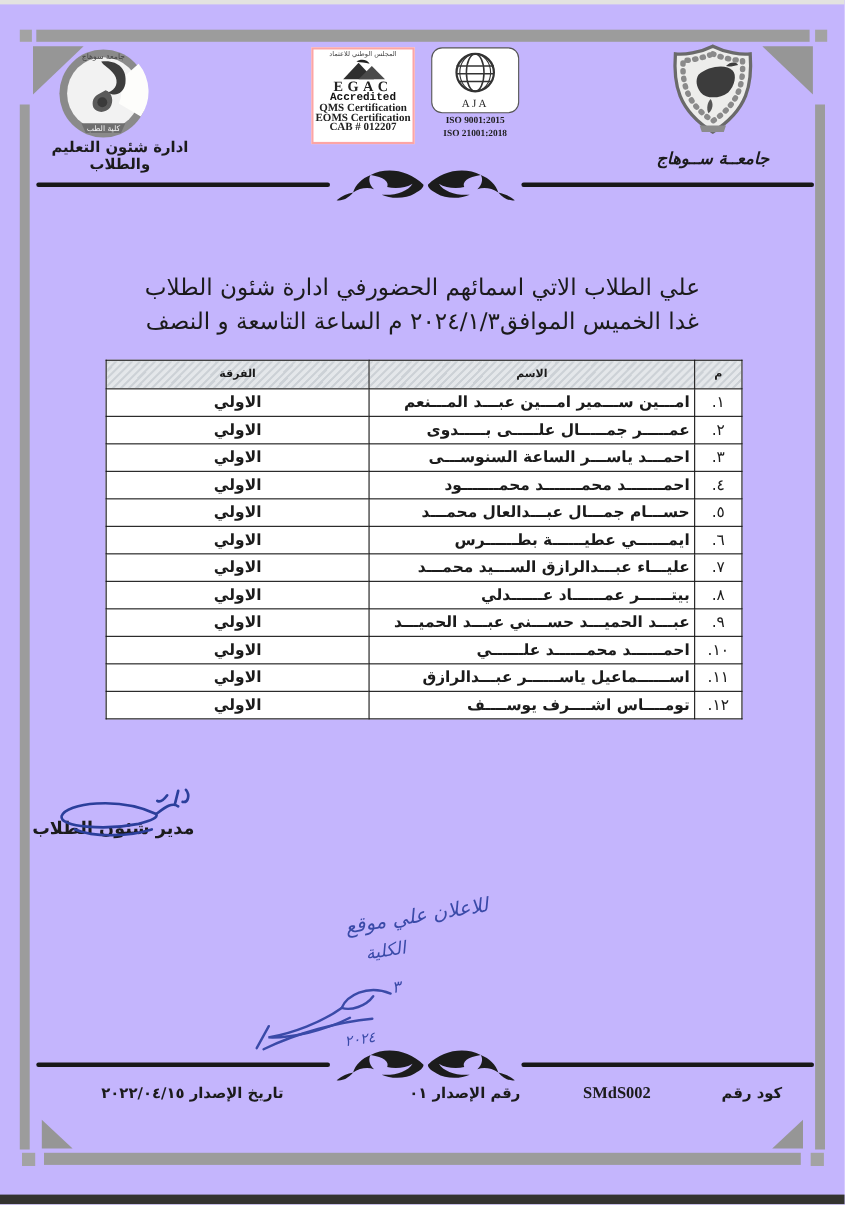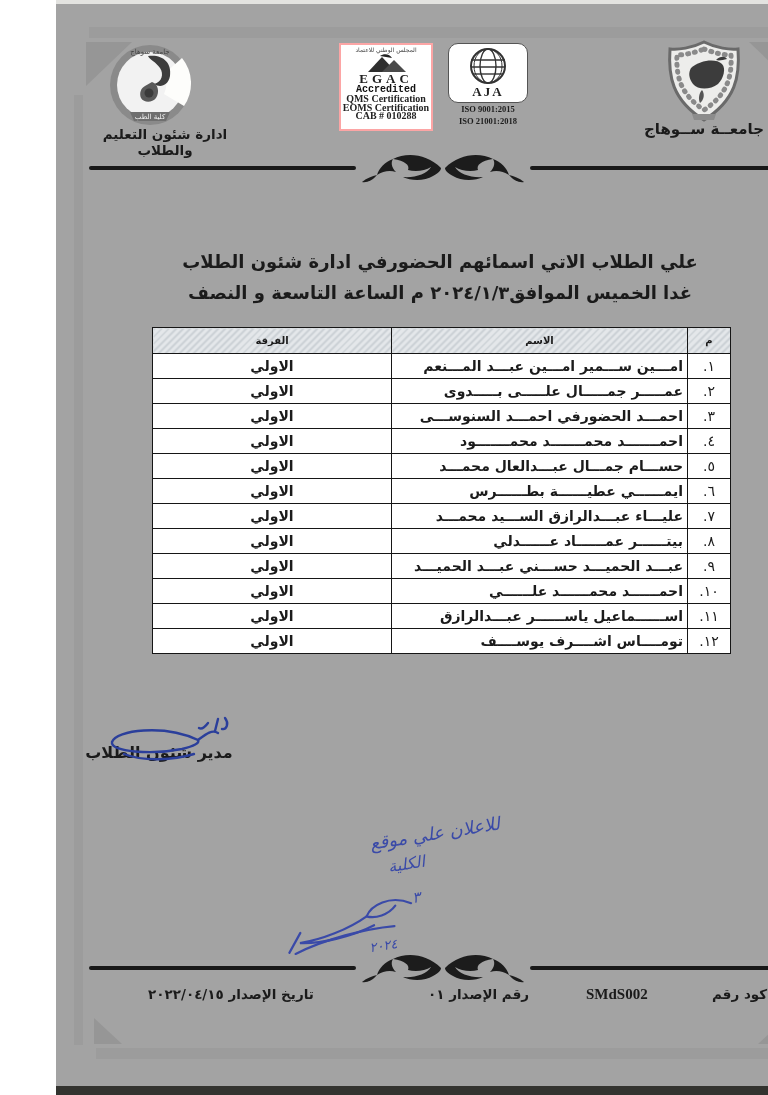--- a/index.html
+++ b/index.html
@@ -1,49 +1,49 @@
 <!DOCTYPE html>
 <html lang="ar" dir="rtl"><head>
 <meta charset="utf-8">
 <style>
   html,body{margin:0;padding:0;}
   body{background:#ffffff;font-family:"DejaVu Sans",sans-serif;}
-  .canvas{position:relative;width:712px;height:1095px;background:#a3a3a3;overflow:hidden;color:#1b1b1b;}
+  .canvas{position:relative;width:768px;height:1095px;background:#c4b5fd;overflow:hidden;color:#1b1b1b;}
 
   
   .strip{position:absolute;background:#9c9c9c;}
   .sq{position:absolute;background:#a3a3a3;}
   .tri{position:absolute;width:0;height:0;}
   .bottom-bar{position:absolute;left:0;top:1086px;width:768px;height:9px;background:#33332f;}
   .top-edge{position:absolute;left:0;top:0;width:768px;height:4px;background:#e3e3e0;}
 
   
   .dept-label{position:absolute;left:24px;top:126px;width:170px;text-align:center;font-size:13.5px;font-weight:bold;}
-  .univ-label{position:absolute;left:578px;top:120px;width:140px;text-align:center;font-size:15px;font-weight:bold;}
+  .univ-label{position:absolute;left:578px;top:135px;width:140px;text-align:center;font-size:15px;font-weight:bold;font-style:italic;}
   .college-logo{position:absolute;left:48px;top:42px;}
   .emblem{position:absolute;left:608px;top:38px;}
 
   .egac{position:absolute;left:283px;top:43px;width:90px;height:84px;border:2px solid #fca5a5;
         display:flex;flex-direction:column;align-items:center;background:#fff;}
   .egac-arc{font-size:6px;color:#444;margin-top:1px;}
   .egac-name{font-family:"Liberation Serif",serif;font-weight:bold;font-size:13px;letter-spacing:4px;color:#222;line-height:11px;}
   .egac-acc{font-family:Liberation Mono, monospace;font-weight:bold;font-size:10px;color:#111;line-height:11px;}
   .egac-line{font-family:"Liberation Serif",serif;font-weight:bold;font-size:10px;color:#222;line-height:8.5px;}
   .aja{position:absolute;left:391px;top:43px;width:82px;text-align:center;}
   .aja-box{width:78px;height:58px;border:1.5px solid #555;border-radius:10px;margin:0 auto;position:relative;background:#fff;}
-  .aja-name{position:absolute;left:0;right:0;bottom:2px;font-family:"Liberation Serif",serif;font-weight:bold;font-size:13px;letter-spacing:2px;color:#222;}
+  .aja-name{position:absolute;left:0;right:0;bottom:2px;font-family:"Liberation Serif",serif;font-weight:normal;font-size:10px;letter-spacing:2px;color:#222;}
   .iso-line{font-family:"Liberation Serif",serif;font-weight:bold;font-size:8.5px;color:#1d1d1d;line-height:10.5px;margin-top:1px;}
 
   
   .divider{position:absolute;left:33px;width:707px;height:36px;display:flex;align-items:center;}
   .divider .line{flex:1;height:4px;background:#181818;border-radius:2px;}
 
   
   .ann-title{position:absolute;left:0;width:768px;top:190px;text-align:center;font-size:37px;font-weight:bold;letter-spacing:0px;}
-  .ann-sub{position:absolute;left:84px;width:600px;top:246px;text-align:center;font-size:18px;font-weight:bold;line-height:31px;}
+  .ann-sub{position:absolute;left:84px;width:600px;top:246px;text-align:center;font-size:21px;font-weight:normal;line-height:31px;}
 
   
   .tbl-wrap{position:absolute;left:96px;top:327px;}
   table.students{border-collapse:collapse;table-layout:fixed;width:578px;direction:rtl;background:#fff;}
   table.students th,table.students td{border:1.8px solid #161616;overflow:hidden;white-space:nowrap;}
   table.students th{height:23px;font-size:10px;font-weight:bold;text-align:center;
       background:repeating-linear-gradient(135deg,#ccd1d6 0 2px,#e4e7ea 2px 5px);}
   table.students td{height:22px;font-size:14px;line-height:16px;}
   td.c-no{text-align:center;font-size:13px;}
   td.c-name{text-align:right;padding-right:4px;font-weight:bold;}
@@ -103,21 +103,21 @@
     <div class="egac-arc">المجلس الوطني للاعتماد</div>
     <svg width="44" height="20" viewBox="0 0 44 20">
       <path d="M4,19 L18,4 L32,19 Z" fill="#2e2e2e"></path>
       <path d="M18,19 L30,7 L42,19 Z" fill="#4a4a4a"></path>
       <path d="M16,3 C20,0 26,1 28,5 C24,4 20,4 16,3 Z" fill="#222"></path>
     </svg>
     <div class="egac-name">EGAC</div>
     <div class="egac-acc">Accredited</div>
     <div class="egac-line">QMS Certification</div>
     <div class="egac-line">EOMS Certification</div>
-    <div class="egac-line">CAB # 010288</div>
+    <div class="egac-line">CAB # 012207</div>
   </div>
 
   <div class="aja">
     <div class="aja-box">
       <svg width="42" height="40" viewBox="0 0 42 40" style="position:absolute;left:18px;top:2px;">
         <circle cx="21" cy="20" r="17" fill="none" stroke="#333" stroke-width="2"></circle>
         <ellipse cx="21" cy="20" rx="8" ry="17" fill="none" stroke="#333" stroke-width="1.4"></ellipse>
         <ellipse cx="21" cy="20" rx="14" ry="17" fill="none" stroke="#333" stroke-width="1"></ellipse>
         <line x1="4" y1="14" x2="38" y2="14" stroke="#333" stroke-width="1.4"></line>
         <line x1="4" y1="21" x2="38" y2="21" stroke="#333" stroke-width="1.4"></line>
@@ -181,21 +181,21 @@
             <td class="c-name">امـــين ســـمير امـــين عبـــد المـــنعم</td>
             <td class="c-grade">الاولي</td>
           </tr>
       <tr>
             <td class="c-no">٢.</td>
             <td class="c-name">عمـــــر جمـــــال علـــــى بـــــدوى</td>
             <td class="c-grade">الاولي</td>
           </tr>
       <tr>
             <td class="c-no">٣.</td>
-            <td class="c-name">احمـــد الحضورفي احمـــد السنوســـى</td>
+            <td class="c-name">احمـــد ياســـر الساعة السنوســـى</td>
             <td class="c-grade">الاولي</td>
           </tr>
       <tr>
             <td class="c-no">٤.</td>
             <td class="c-name">احمـــــــد محمـــــــد محمـــــــود</td>
             <td class="c-grade">الاولي</td>
           </tr>
       <tr>
             <td class="c-no">٥.</td>
             <td class="c-name">حســـام جمـــال عبـــدالعال محمـــد</td>

